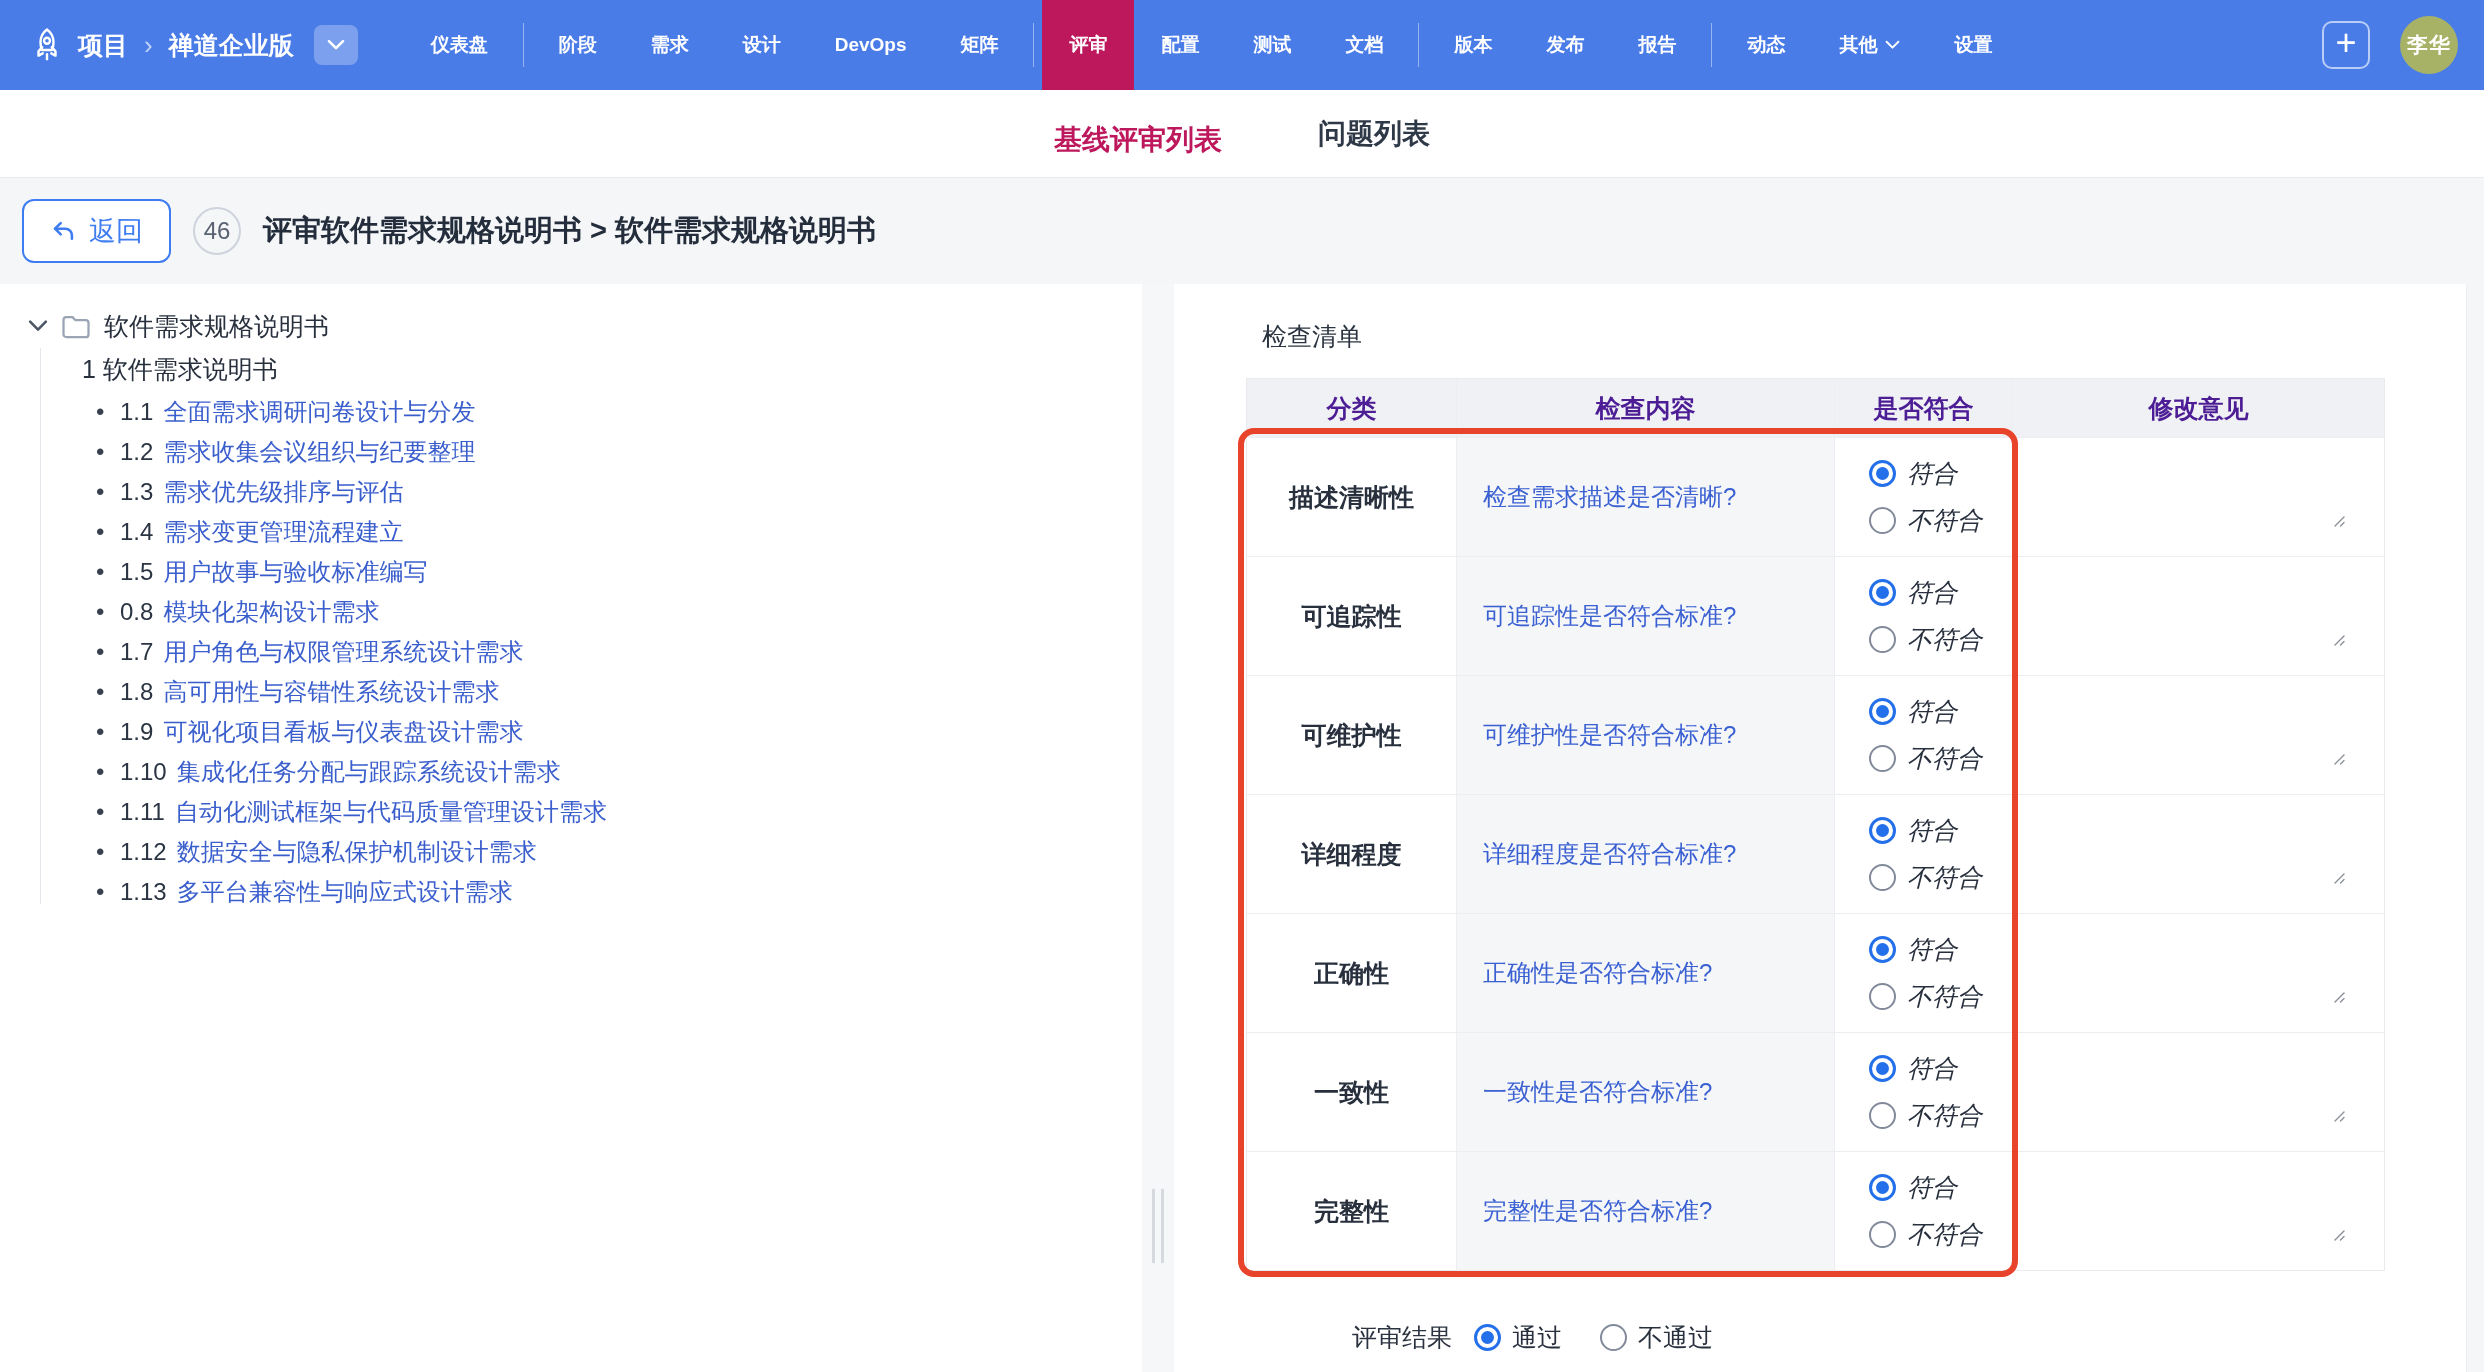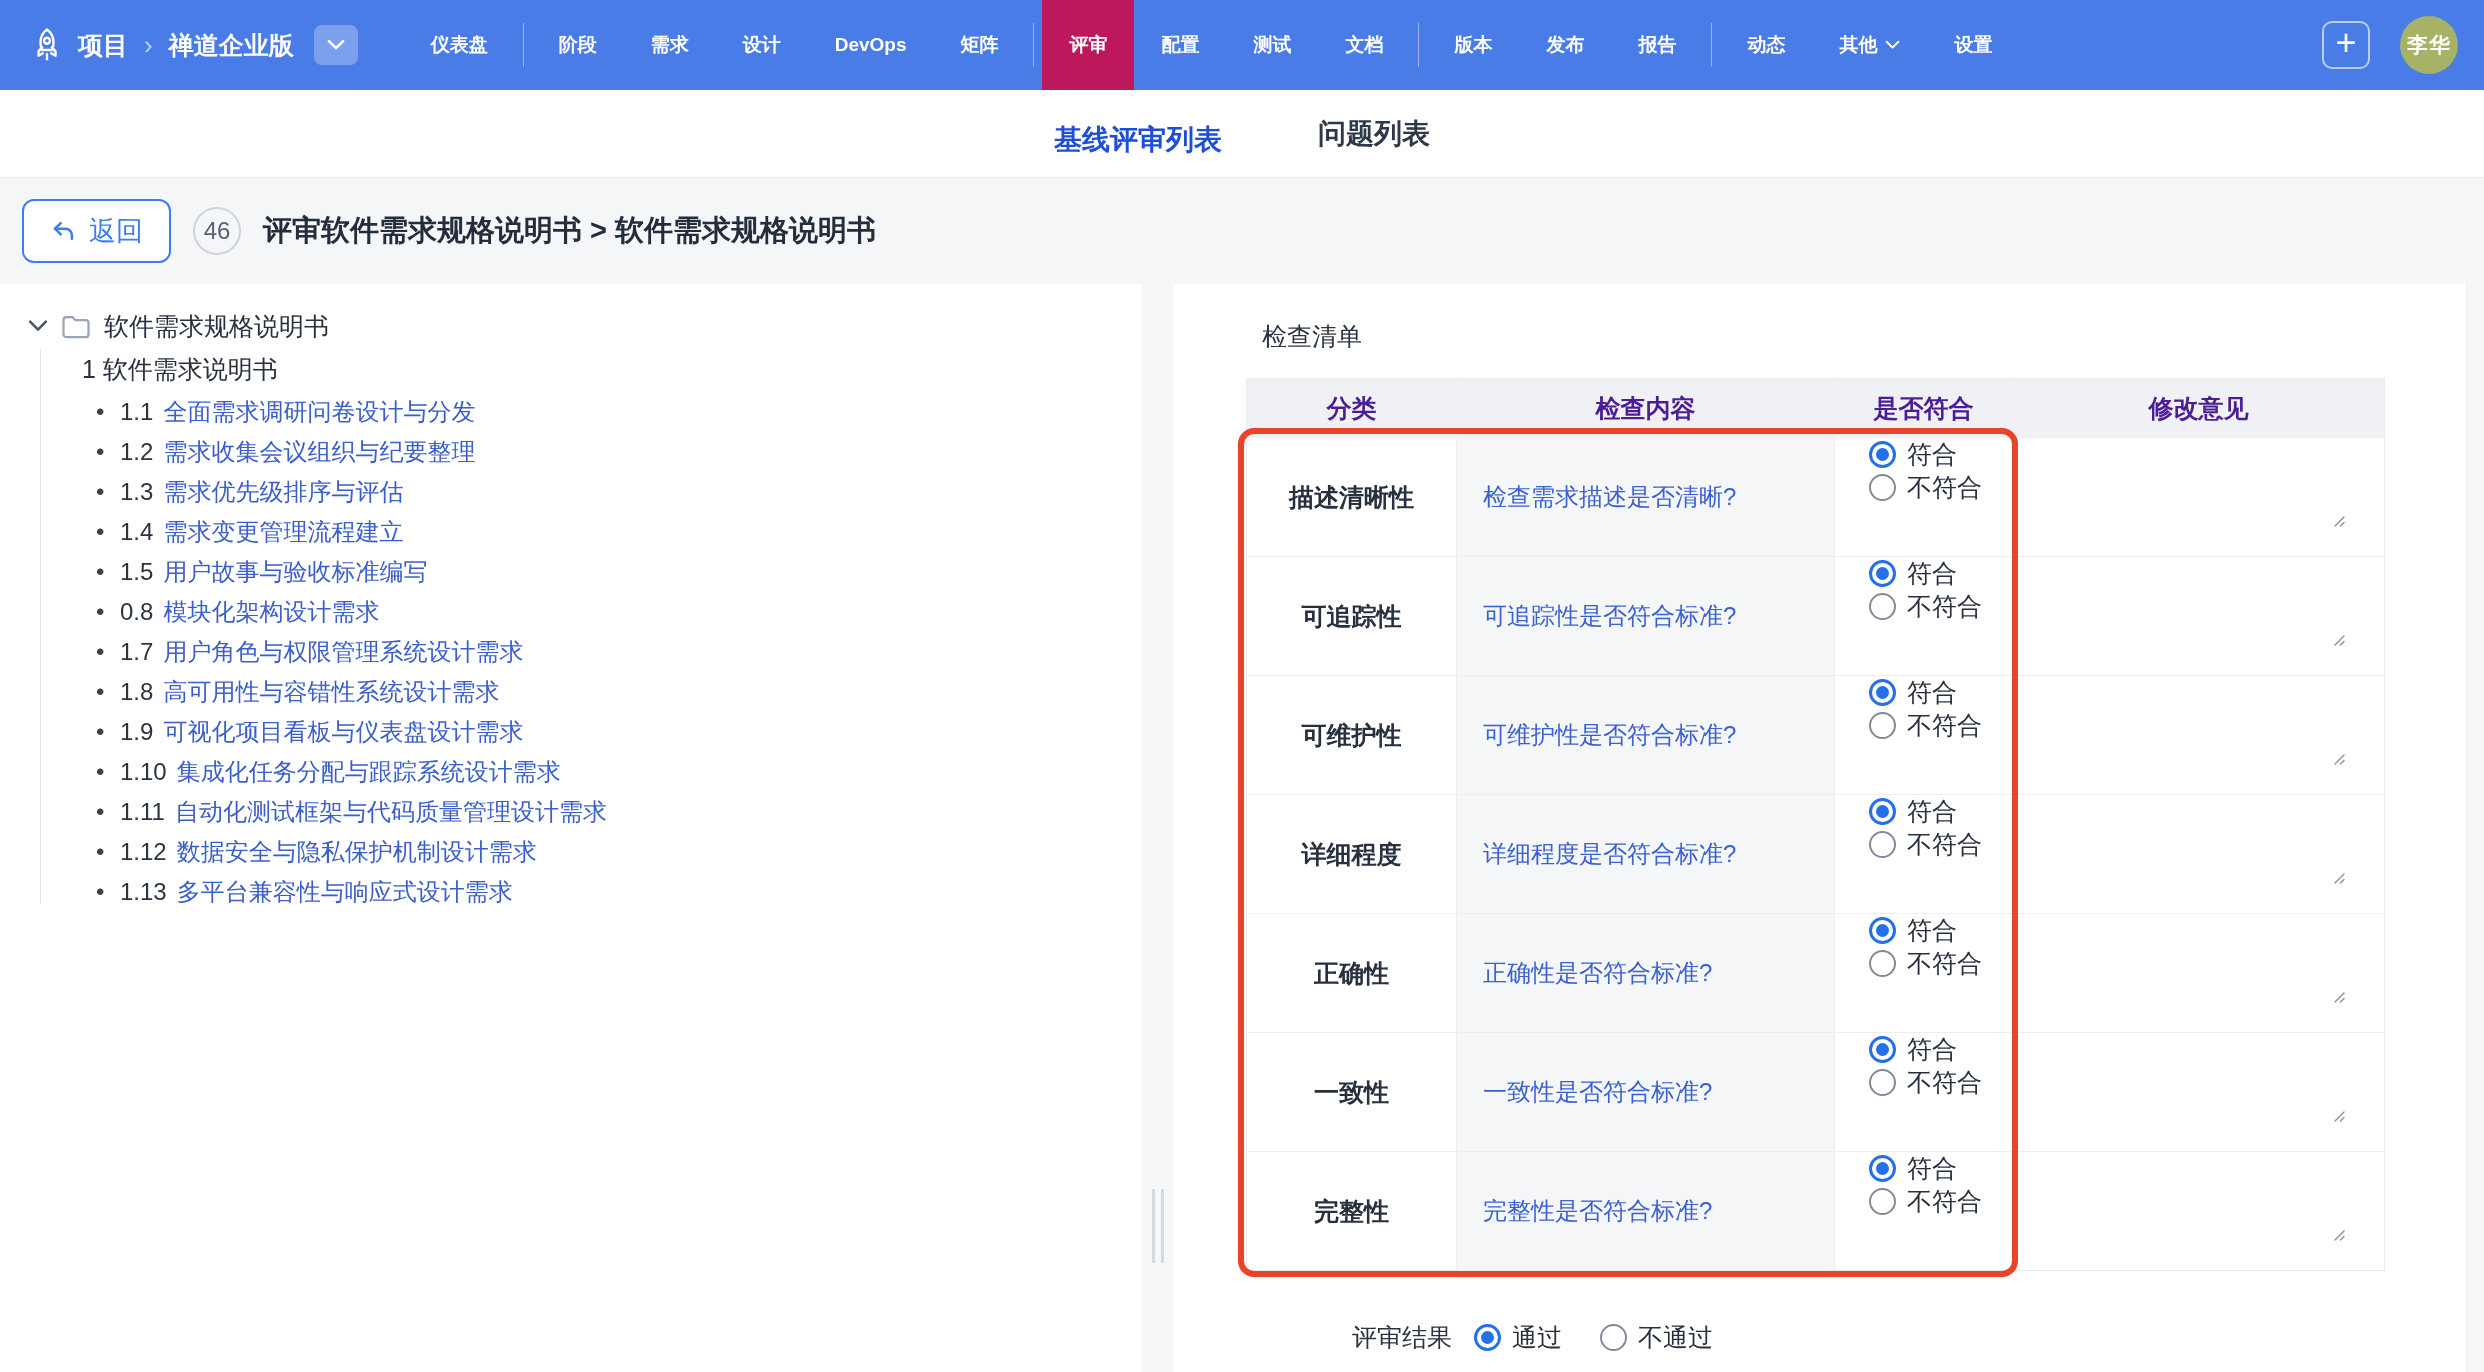--- a/index.html
+++ b/index.html
@@ -25,21 +25,21 @@
              color: #fff; font-size: 36px; font-weight: 400; display: flex; align-items: center;
              justify-content: center; cursor: pointer; line-height: 1; padding-bottom: 4px; }
   .avatar { width: 58px; height: 58px; border-radius: 50%; background: #a7b266; color: #fff;
             font-size: 21px; font-weight: 600; display: flex; align-items: center; justify-content: center;
             cursor: pointer; letter-spacing: 1px; }
 
   
   .tabbar { height: 88px; background: #fff; border-bottom: 1px solid #e8eaee;
             display: flex; align-items: center; justify-content: center; gap: 96px; }
   .tab { font-size: 28px; font-weight: 700; color: #2e3847; cursor: pointer; }
-  .tab.active { color: #1d4ed8; margin-top: 12px; }
+  .tab.active { color: #be185d; margin-top: 12px; }
 
   
   .header-band { height: 106px; background: #f5f6f8; display: flex; align-items: center; padding-left: 22px; gap: 22px; }
   .back-btn { height: 64px; background: #fff; border: 2px solid #3e7cf2; border-radius: 12px;
               display: flex; align-items: center; gap: 12px; padding: 0 26px; cursor: pointer; }
   .back-btn span { color: #3e7cf2; font-size: 27px; }
   .badge { width: 48px; height: 48px; border-radius: 50%; border: 2px solid #ced3dc; color: #596273;
            font-size: 24px; display: flex; align-items: center; justify-content: center; background: transparent; }
   .page-title { font-size: 29px; font-weight: 700; color: #242d3b; }
 
@@ -68,21 +68,21 @@
 
   .table-wrap { position: relative; width: 1139px; }
   .check-table { display: grid; grid-template-columns: 210px 378px 178px 371px;
                  border: 1px solid #e9ebef; background: #fff; }
   .th { height: 58px; background: #f0f1f4; display: flex; align-items: center; justify-content: center;
         font-size: 25px; font-weight: 700; color: #4c1d95; }
   .td { height: 119px; border-top: 1px solid #eceef2; display: flex; }
   .td.cat { align-items: center; justify-content: center; font-size: 25px; font-weight: 700; color: #28303e; }
   .td.content { align-items: center; padding-left: 26px; }
   .td.content span { color: #3a60d2; font-size: 24px; cursor: pointer; }
-  .td.radio-cell { flex-direction: column; justify-content: flex-start; padding-left: 34px; }
+  .td.radio-cell { flex-direction: column; justify-content: center; gap: 14px; padding-left: 34px; font-style: italic; }
   .td.edit-cell { position: relative; cursor: text; }
   .col-b { border-right: 1px solid #eceef2; }
   .grip { position: absolute; right: 38px; bottom: 24px; }
 
   .radio-opt { display: flex; align-items: center; gap: 11px; cursor: pointer; }
   .radio { width: 27px; height: 27px; border-radius: 50%; border: 2px solid #81899a; background: #fff;
            display: flex; align-items: center; justify-content: center; flex: none; }
   .radio.checked { border-color: #2470ea; border-width: 3px; }
   .radio .dot { width: 13px; height: 13px; border-radius: 50%; background: transparent; }
   .radio.checked .dot { background: #2470ea; }

